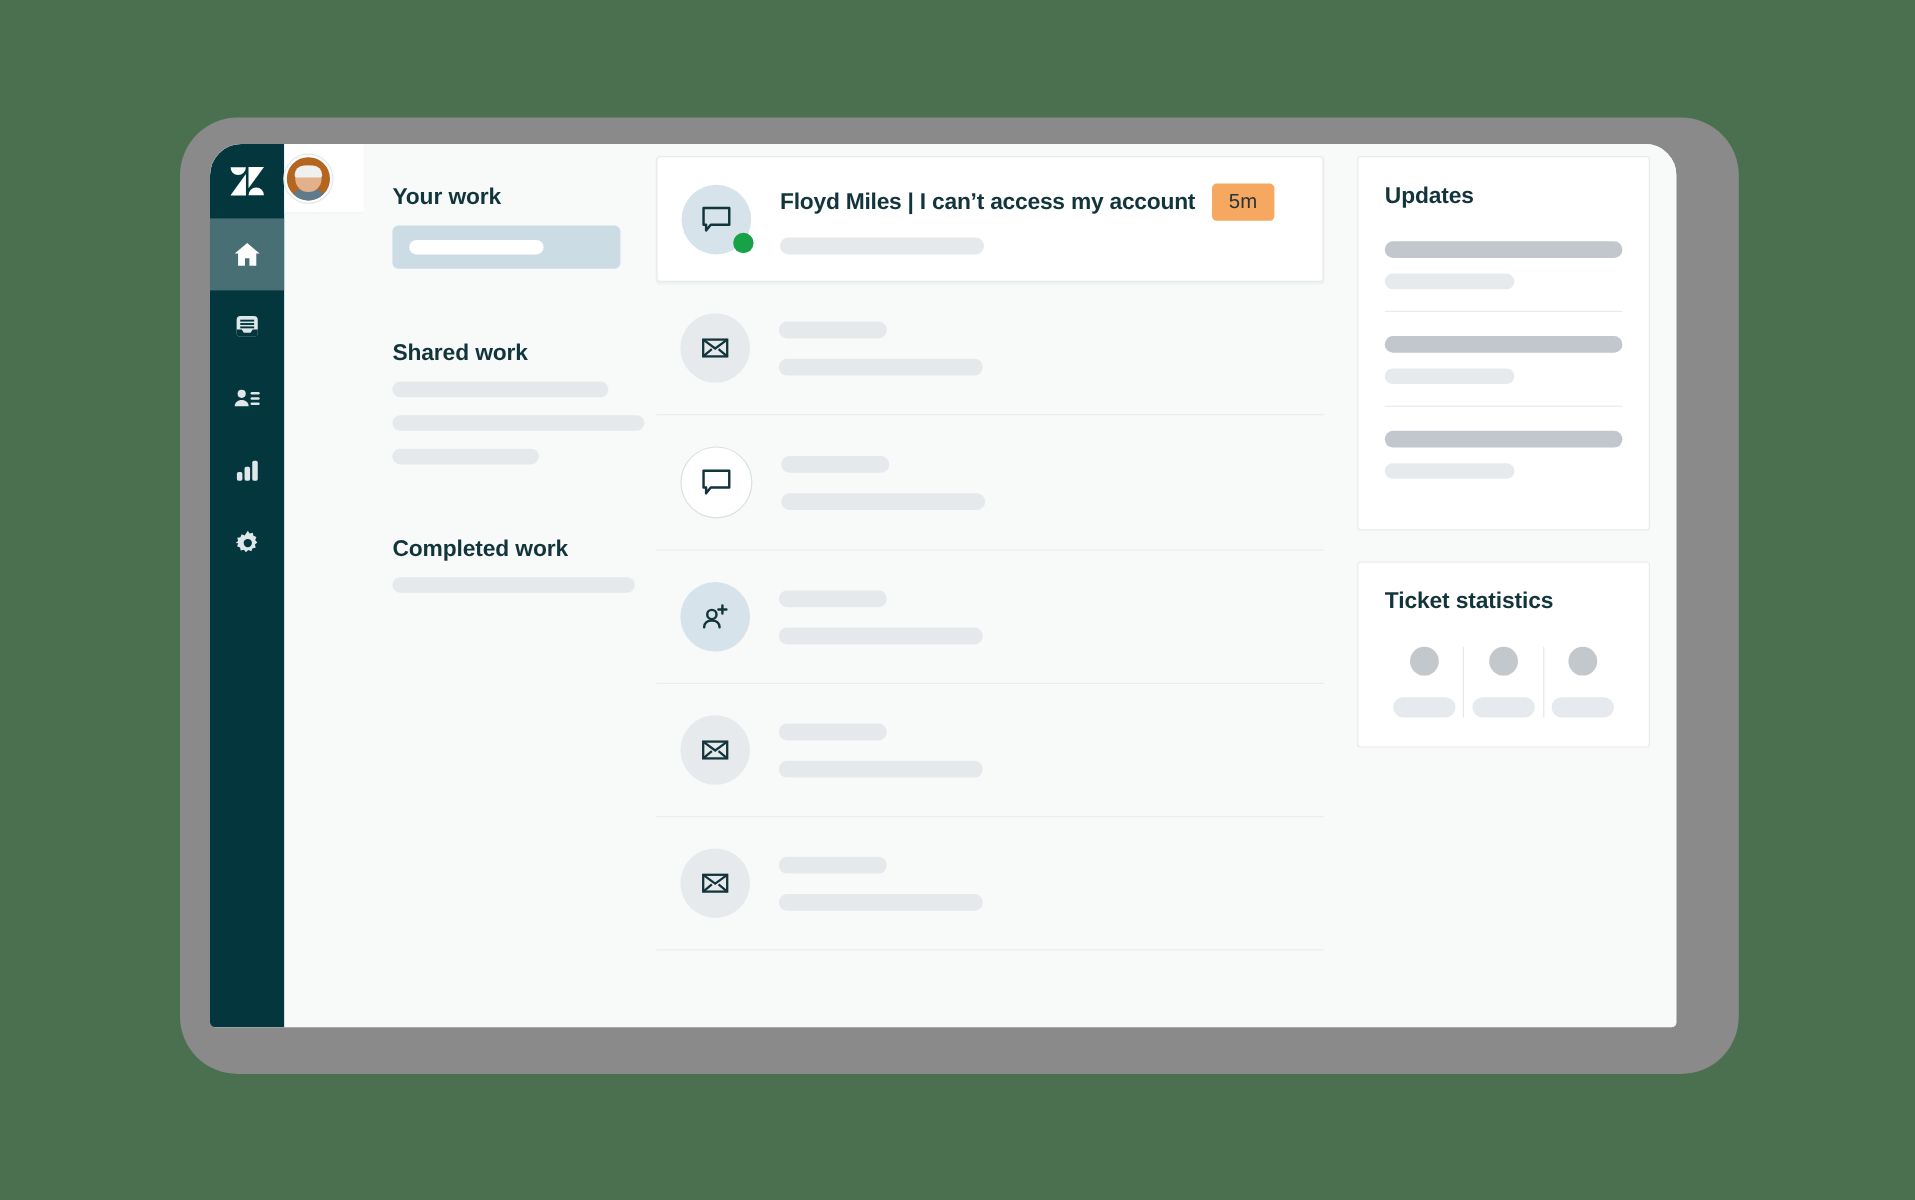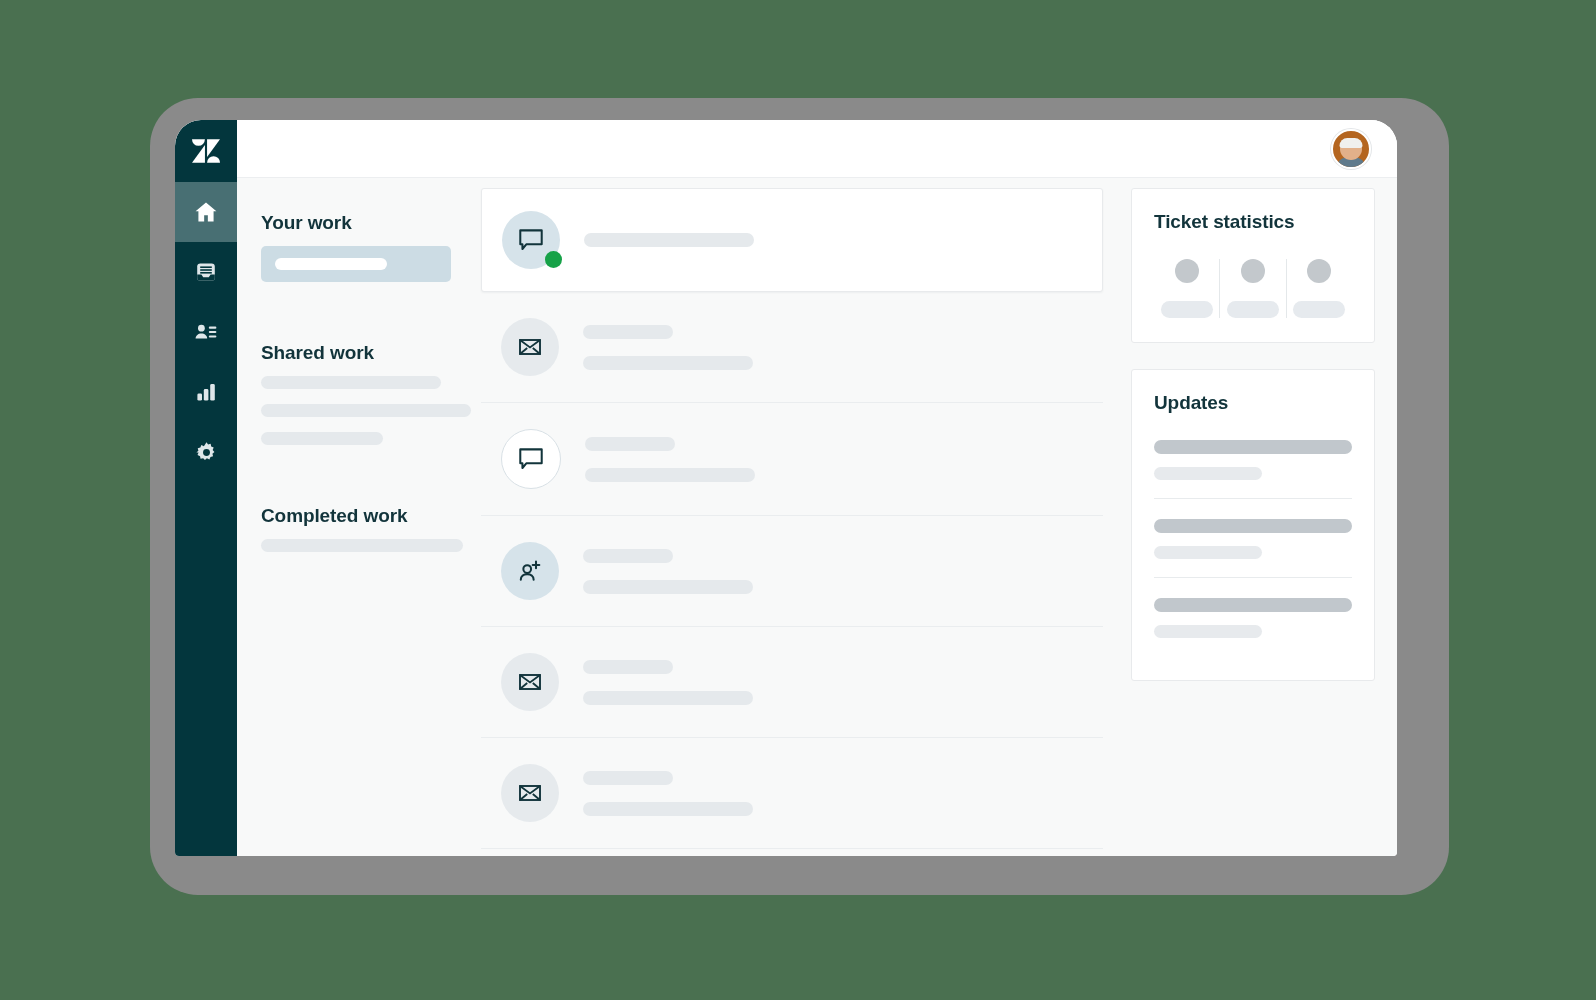--- a/index.html
+++ b/index.html
@@ -65,21 +65,21 @@
   }
   .nav-item.active {
     background: #486f73;
   }
   .nav-item svg { display: block; }
 
   
   .screen-body {
     flex: 1;
     display: flex;
-    flex-direction: column;
+    flex-direction: row;
     min-width: 0;
     background: #f8f9f9;
   }
   .topbar {
     height: 58px;
     flex: 0 0 58px;
     background: #ffffff;
     border-bottom: 1px solid #eceef0;
     display: flex;
     align-items: center;
@@ -422,20 +422,24 @@
       <main class="ticket-list">
 
         <div class="ticket-card">
           <div class="icon-badge tint-blue">
             <svg width="30" height="30" viewBox="0 0 28 28" fill="none" stroke="#12343b" stroke-width="1.9" aria-hidden="true">
               <path d="M4 5h20v13H9.6L6 22.4V18H4z" stroke-linejoin="round"></path>
             </svg>
             <span class="status-dot"></span>
           </div>
           <div class="ticket-text">
+            <div class="ticket-title-line">
+              <span class="ticket-title">Floyd Miles | I can’t access my account</span>
+              <span class="time-badge">5m</span>
+            </div>
             <div class="ph-line lead"></div>
           </div>
         </div>
 
         <div class="ticket-row">
           <div class="icon-badge tint-gray">
             <svg width="28" height="28" viewBox="0 0 28 28" fill="none" stroke="#12343b" stroke-width="1.9" aria-hidden="true">
               <rect x="4" y="7" width="20" height="14"></rect>
               <path d="M4 7l10 7.4L24 7M4 21l7.2-6M24 21l-7.2-6"></path>
             </svg>
@@ -494,53 +498,53 @@
           </div>
           <div class="ticket-text">
             <div class="ph-line short"></div>
             <div class="ph-line long"></div>
           </div>
         </div>
 
       </main>
 
       <aside class="right-rail">
+
+        <section class="panel">
+          <h3 class="panel-title">Updates</h3>
+
+          <div class="update-item">
+            <div class="update-bar-main"></div>
+            <div class="update-bar-sub"></div>
+          </div>
+          <div class="update-item">
+            <div class="update-bar-main"></div>
+            <div class="update-bar-sub"></div>
+          </div>
+          <div class="update-item">
+            <div class="update-bar-main"></div>
+            <div class="update-bar-sub"></div>
+          </div>
+        </section>
 
         <section class="panel">
           <h3 class="panel-title">Ticket statistics</h3>
           <div class="stats-row">
             <div class="stat-col">
               <div class="stat-dot"></div>
               <div class="stat-bar"></div>
             </div>
             <div class="stat-col">
               <div class="stat-dot"></div>
               <div class="stat-bar"></div>
             </div>
             <div class="stat-col">
               <div class="stat-dot"></div>
               <div class="stat-bar"></div>
             </div>
           </div>
         </section>
 
-        <section class="panel">
-          <h3 class="panel-title">Updates</h3>
-
-          <div class="update-item">
-            <div class="update-bar-main"></div>
-            <div class="update-bar-sub"></div>
-          </div>
-          <div class="update-item">
-            <div class="update-bar-main"></div>
-            <div class="update-bar-sub"></div>
-          </div>
-          <div class="update-item">
-            <div class="update-bar-main"></div>
-            <div class="update-bar-sub"></div>
-          </div>
-        </section>
-
       </aside>
 
     </div>
   </div>
 </div>
 
 </body></html>

